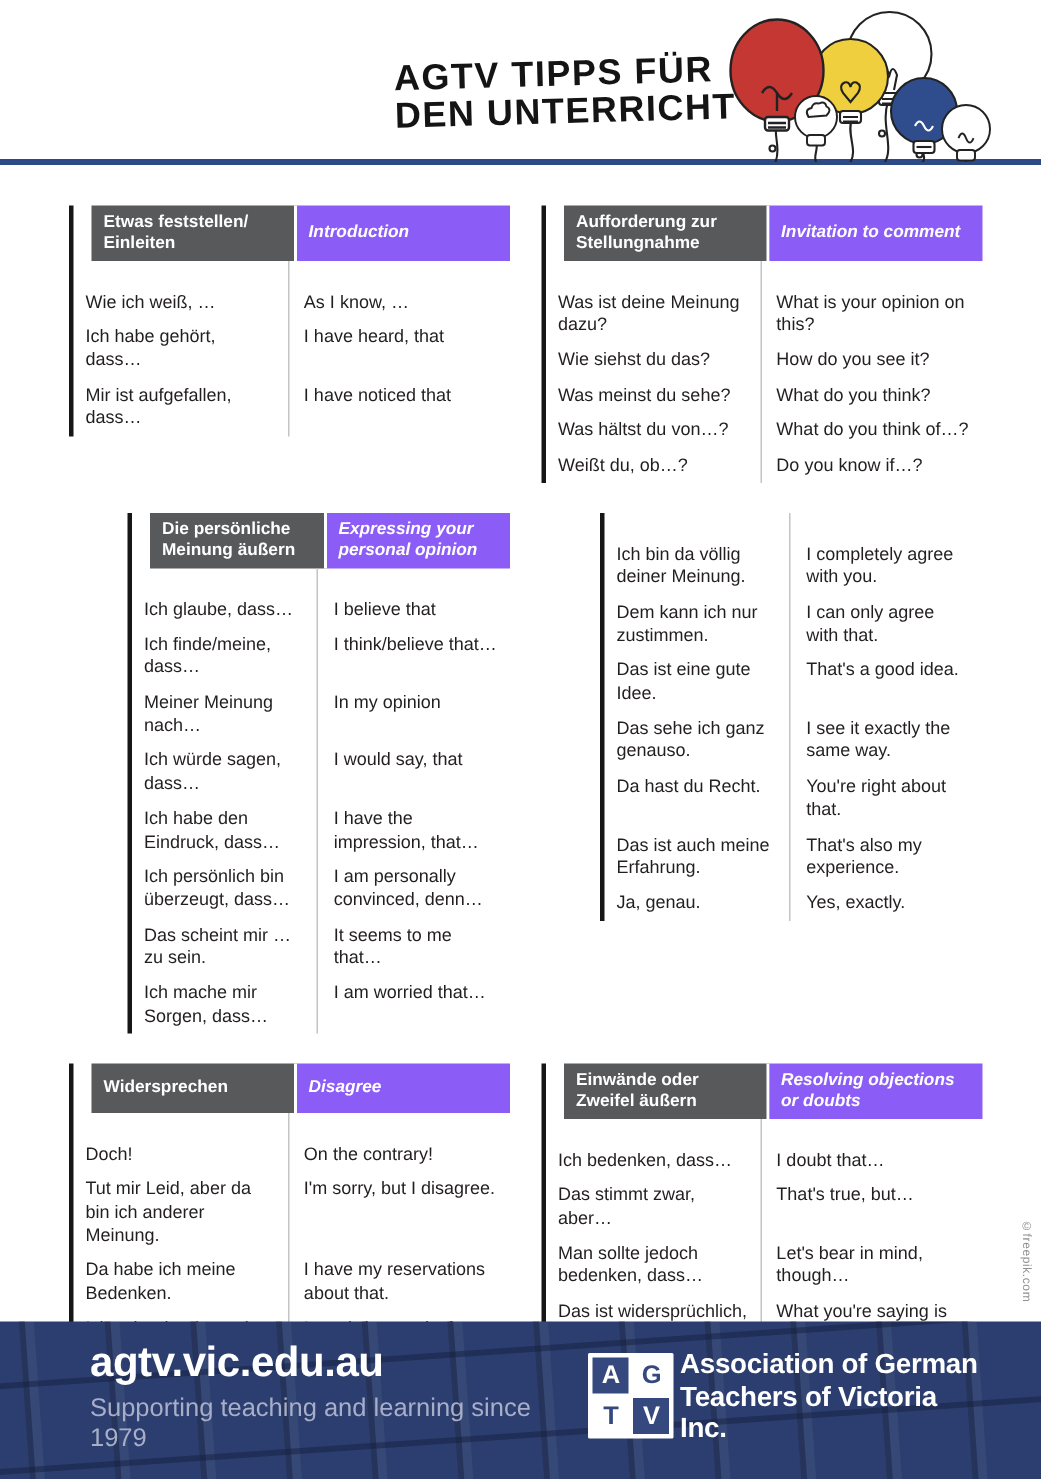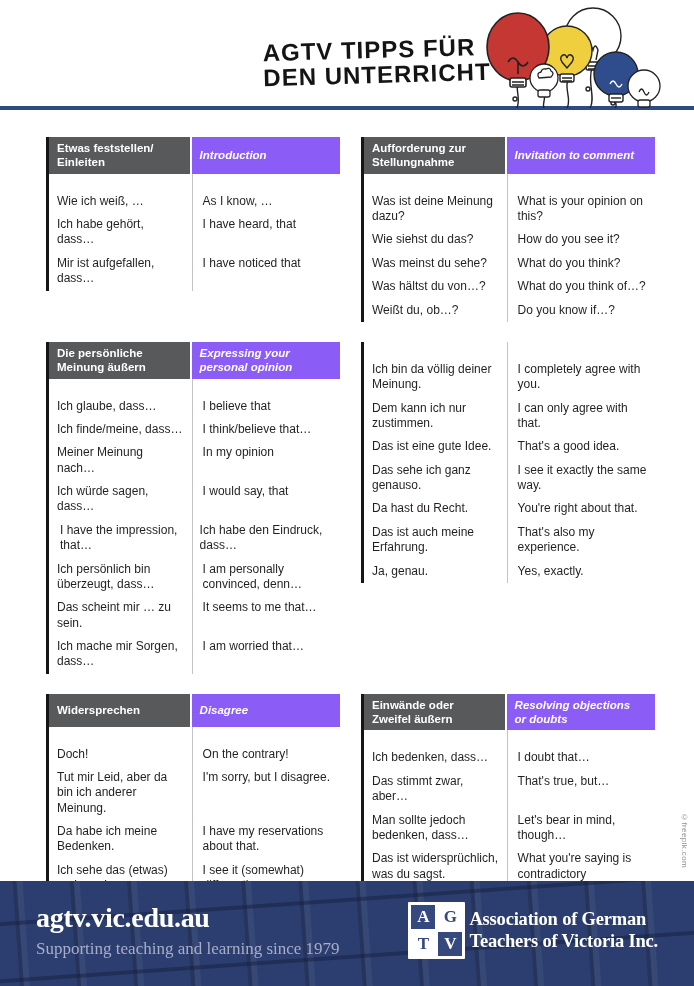--- a/index.html
+++ b/index.html
@@ -26,23 +26,23 @@
   }
 
   
   .tables-grid {
     margin:27px 39px 0 46px;
     display:grid; grid-template-columns:294px 294px; column-gap:21px; row-gap:20px;
     align-items:start;
   }
   .ptable { border-left:3px solid #161616; display:flex; flex-direction:column; }
   .ptable.band1 { min-height:129px; }
-  .ptable.band2 { min-height:208px; }
+  .ptable.band2 { min-height:208px;margin-left:39px; }
   .ptable.band3 { min-height:296px; }
-  .ptable-head { display:grid; grid-template-columns:49% 51%; }
+  .ptable-head { display:grid; grid-template-columns:49% 51%;padding-left:12px; }
   .hcell {
     color:#ffffff; font-weight:700; font-size:11.5px; line-height:1.25;
     padding:4px 8px; min-height:33px; display:flex; align-items:center;
     white-space:pre-line;
   }
   .hcell-de { background:#58595b; border-right:2px solid #ffffff; }
   .hcell-en { background:#8b5cf6;font-style:italic; }
   .ptable-body { position:relative; flex:1; padding-top:16px; }
   .ptable-body::before {
     content:""; position:absolute; left:49%; top:0; bottom:0; width:1px;
@@ -67,21 +67,21 @@
     content:""; position:absolute; inset:-40px;
     background-image:
       linear-gradient(to right, rgba(18,28,58,0.45) 4px, transparent 4px),
       linear-gradient(to bottom, rgba(18,28,58,0.45) 4px, transparent 4px),
       linear-gradient(to right, rgba(255,255,255,0.05) 10px, transparent 10px);
     background-size:57px 57px, 57px 57px, 57px 57px;
     transform:rotate(-4deg);
   }
   .footer-inner {
     position:relative; z-index:1; height:100%;
-    display:flex; align-items:center; padding:0 36px 6px 36px;font-family:Liberation Serif, serif;
+    display:flex; align-items:center; padding:0 36px 6px 60px;
   }
   .footer-url { color:#ffffff; font-weight:700; font-size:28px; letter-spacing:-0.3px; }
   .footer-tagline { color:#a8aec8; font-size:17px; margin-top:5px; }
   .footer-spacer { flex:1; }
   .agtv-logo {
     display:grid; grid-template-columns:24px 24px; grid-template-rows:24px 24px;
     gap:3px; background:#ffffff; padding:3px; border-radius:1px;
   }
   .logo-cell {
     display:flex; align-items:center; justify-content:center;
@@ -230,22 +230,22 @@
           </div>
           <div class="prow">
             <div class="cell cell-de">Meiner Meinung nach…</div>
             <div class="cell cell-en">In my opinion</div>
           </div>
           <div class="prow">
             <div class="cell cell-de">Ich würde sagen, dass…</div>
             <div class="cell cell-en">I would say, that</div>
           </div>
           <div class="prow">
+            <div class="cell cell-de">Ich habe den Eindruck, dass…</div>
             <div class="cell cell-en">I have the impression, that…</div>
-            <div class="cell cell-de">Ich habe den Eindruck, dass…</div>
           </div>
           <div class="prow">
             <div class="cell cell-de">Ich persönlich bin überzeugt, dass…</div>
             <div class="cell cell-en">I am personally convinced, denn…</div>
           </div>
           <div class="prow">
             <div class="cell cell-de">Das scheint mir … zu sein.</div>
             <div class="cell cell-en">It seems to me that…</div>
           </div>
           <div class="prow">

